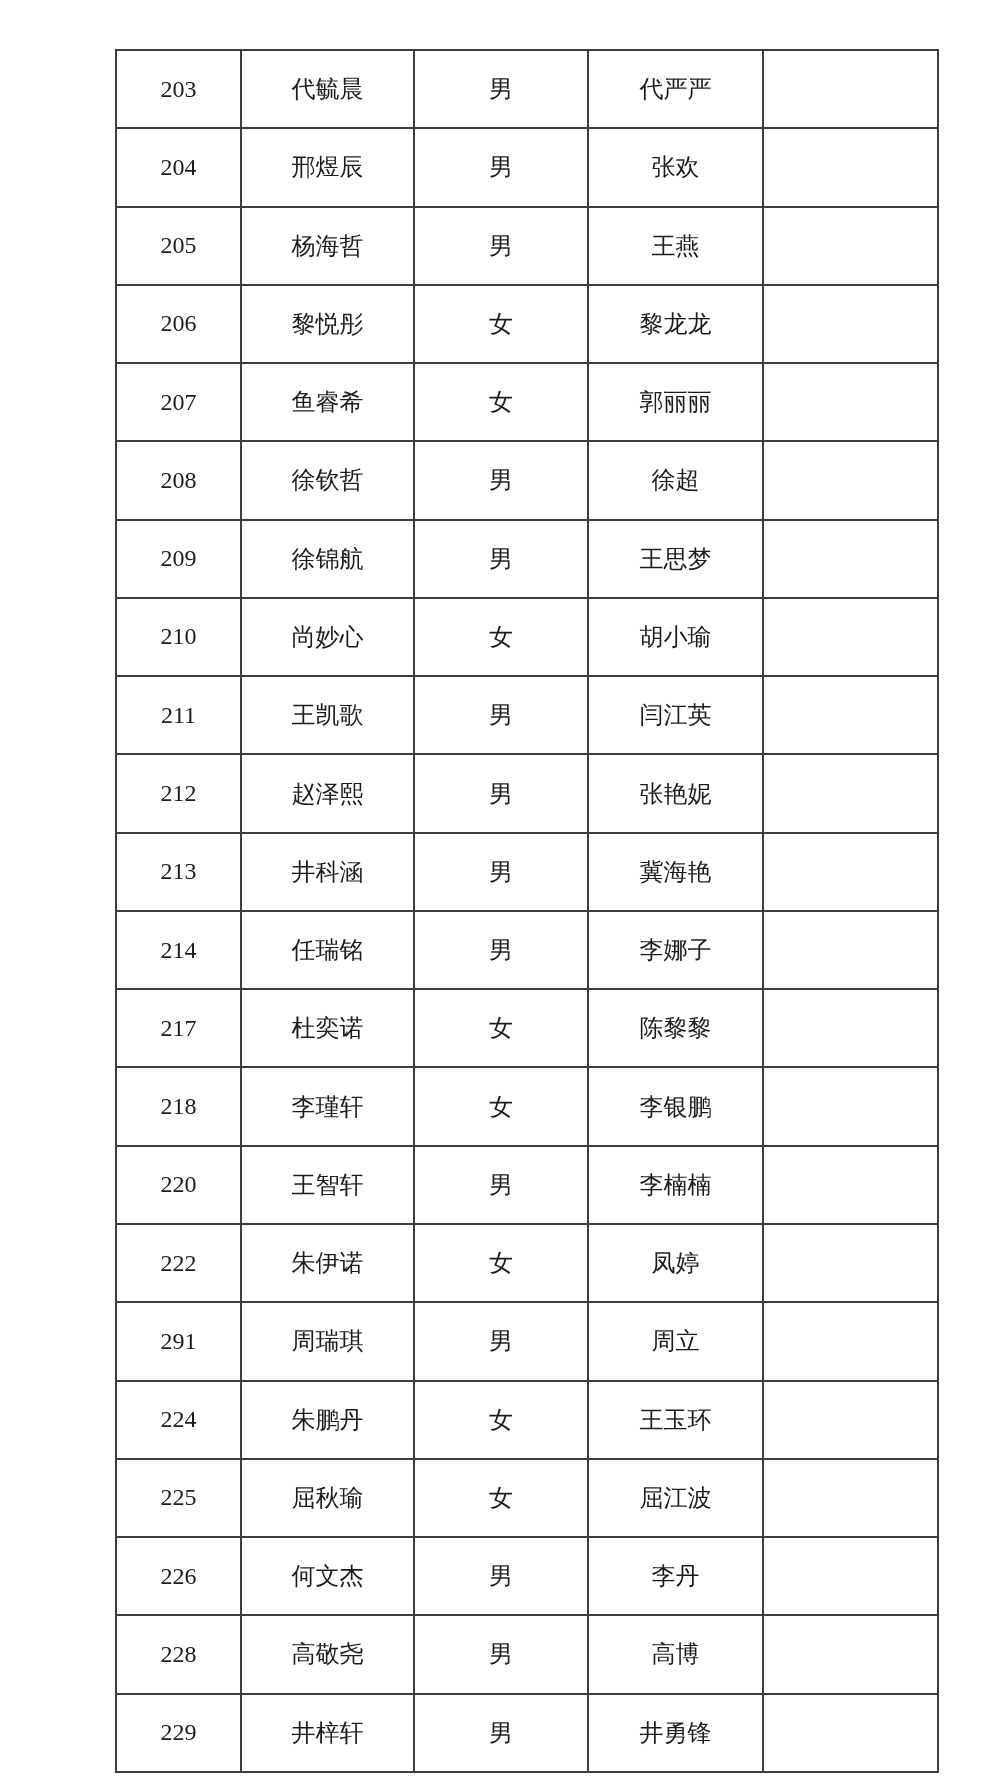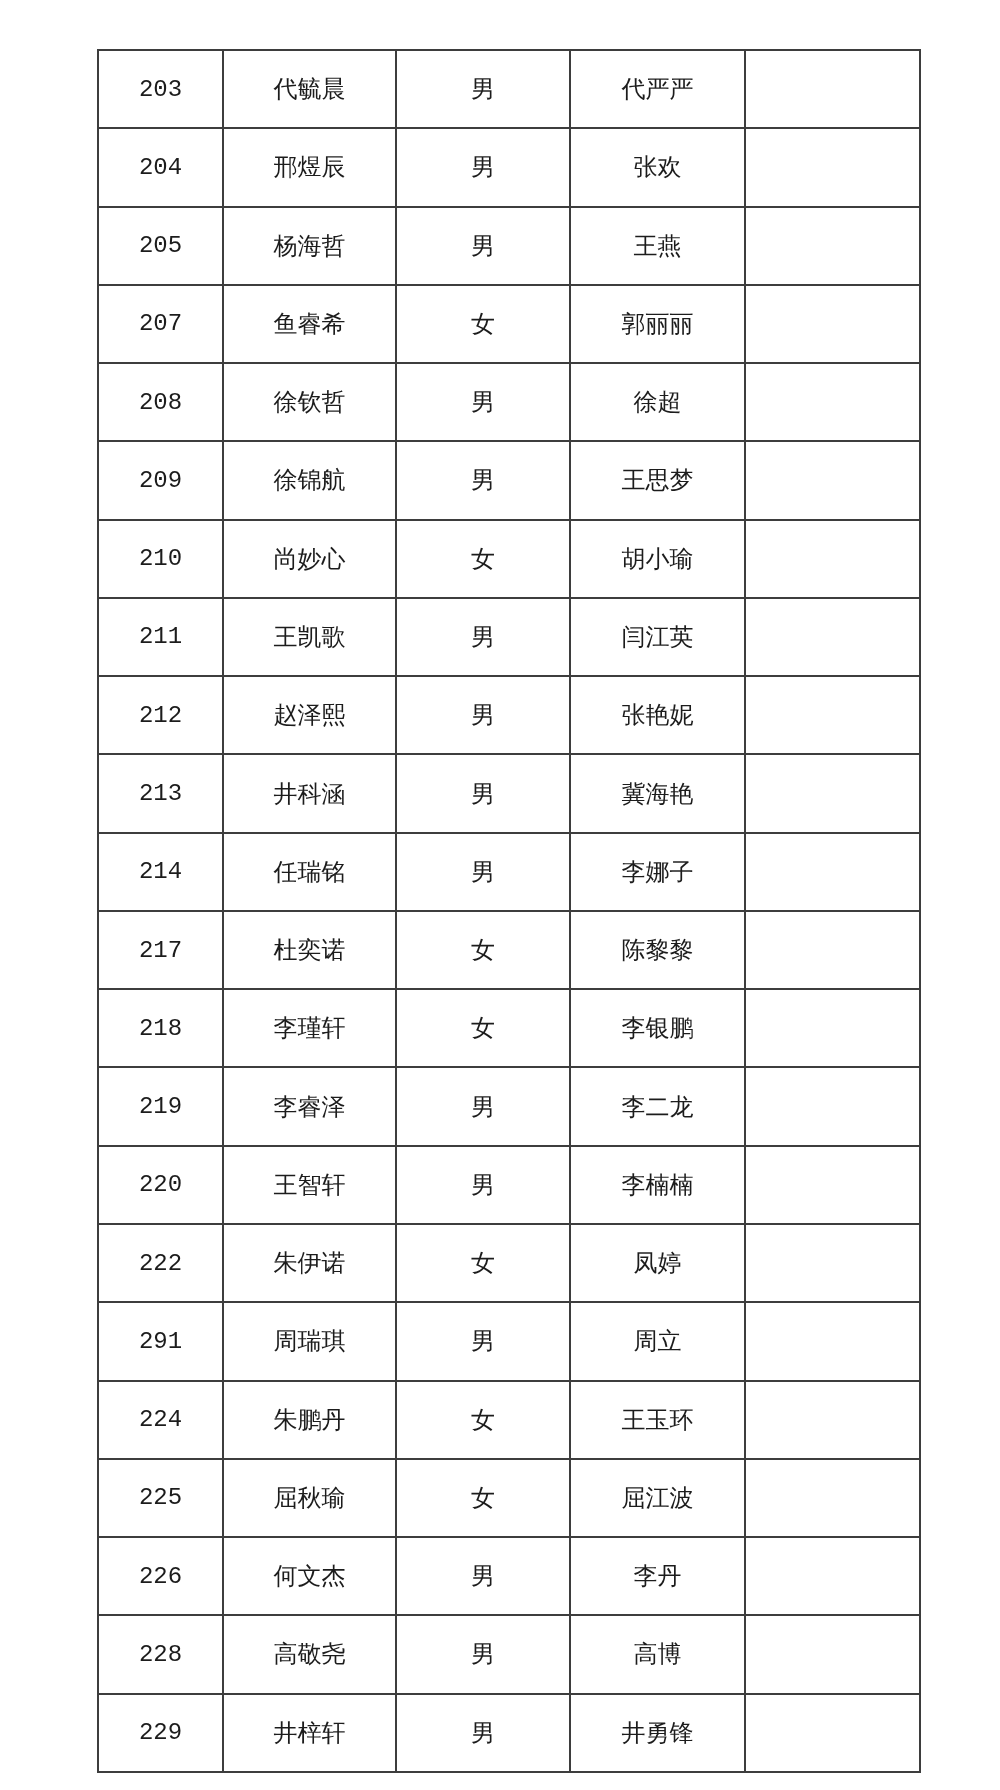--- a/index.html
+++ b/index.html
@@ -14,27 +14,26 @@
   }
   .page {
     position: relative;
     width: 1000px;
     height: 1790px;
     background: #ffffff;
     overflow: hidden;
   }
   table.roster {
     position: absolute;
-    left: 97px;
+    left: 115px;
     top: 49px;
     width: 822px;
     height: 1724px;
     border-collapse: collapse;
     table-layout: fixed;
-    font-family: Liberation Mono, monospace;
   }
   table.roster col.c0 { width: 125px; }
   table.roster col.c1 { width: 173px; }
   table.roster col.c2 { width: 174px; }
   table.roster col.c3 { width: 175px; }
   table.roster col.c4 { width: 175px; }
   table.roster td {
     border: 2px solid #3d3d3d;
     text-align: center;
     vertical-align: middle;
@@ -73,20 +72,27 @@
           <td></td>
         </tr>
         <tr>
           <td>205</td>
           <td>杨海哲</td>
           <td>男</td>
           <td>王燕</td>
           <td></td>
         </tr>
         <tr>
+          <td>206</td>
+          <td>黎悦彤</td>
+          <td>女</td>
+          <td>黎龙龙</td>
+          <td></td>
+        </tr>
+        <tr>
           <td>207</td>
           <td>鱼睿希</td>
           <td>女</td>
           <td>郭丽丽</td>
           <td></td>
         </tr>
         <tr>
           <td>208</td>
           <td>徐钦哲</td>
           <td>男</td>
@@ -140,27 +146,20 @@
           <td>杜奕诺</td>
           <td>女</td>
           <td>陈黎黎</td>
           <td></td>
         </tr>
         <tr>
           <td>218</td>
           <td>李瑾轩</td>
           <td>女</td>
           <td>李银鹏</td>
-          <td></td>
-        </tr>
-        <tr>
-          <td>219</td>
-          <td>李睿泽</td>
-          <td>男</td>
-          <td>李二龙</td>
           <td></td>
         </tr>
         <tr>
           <td>220</td>
           <td>王智轩</td>
           <td>男</td>
           <td>李楠楠</td>
           <td></td>
         </tr>
         <tr>

